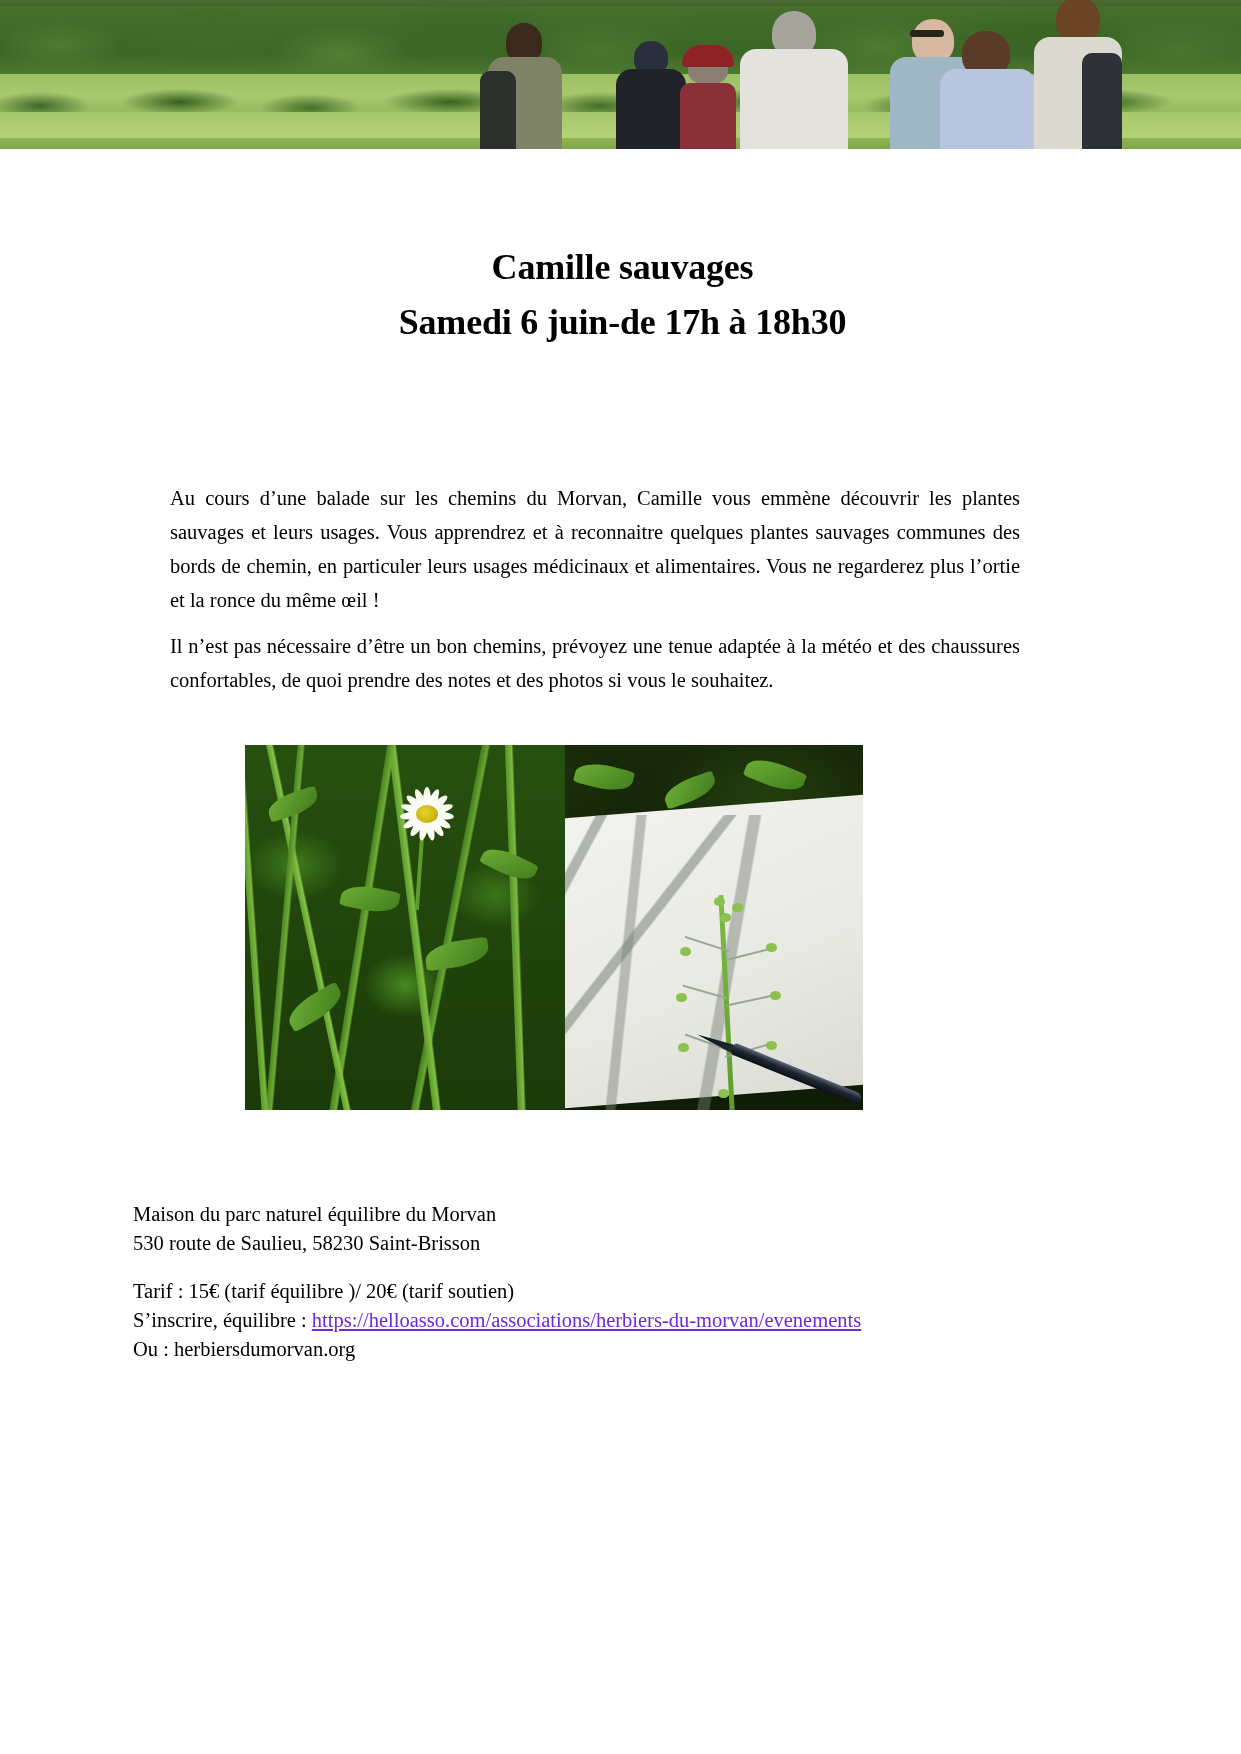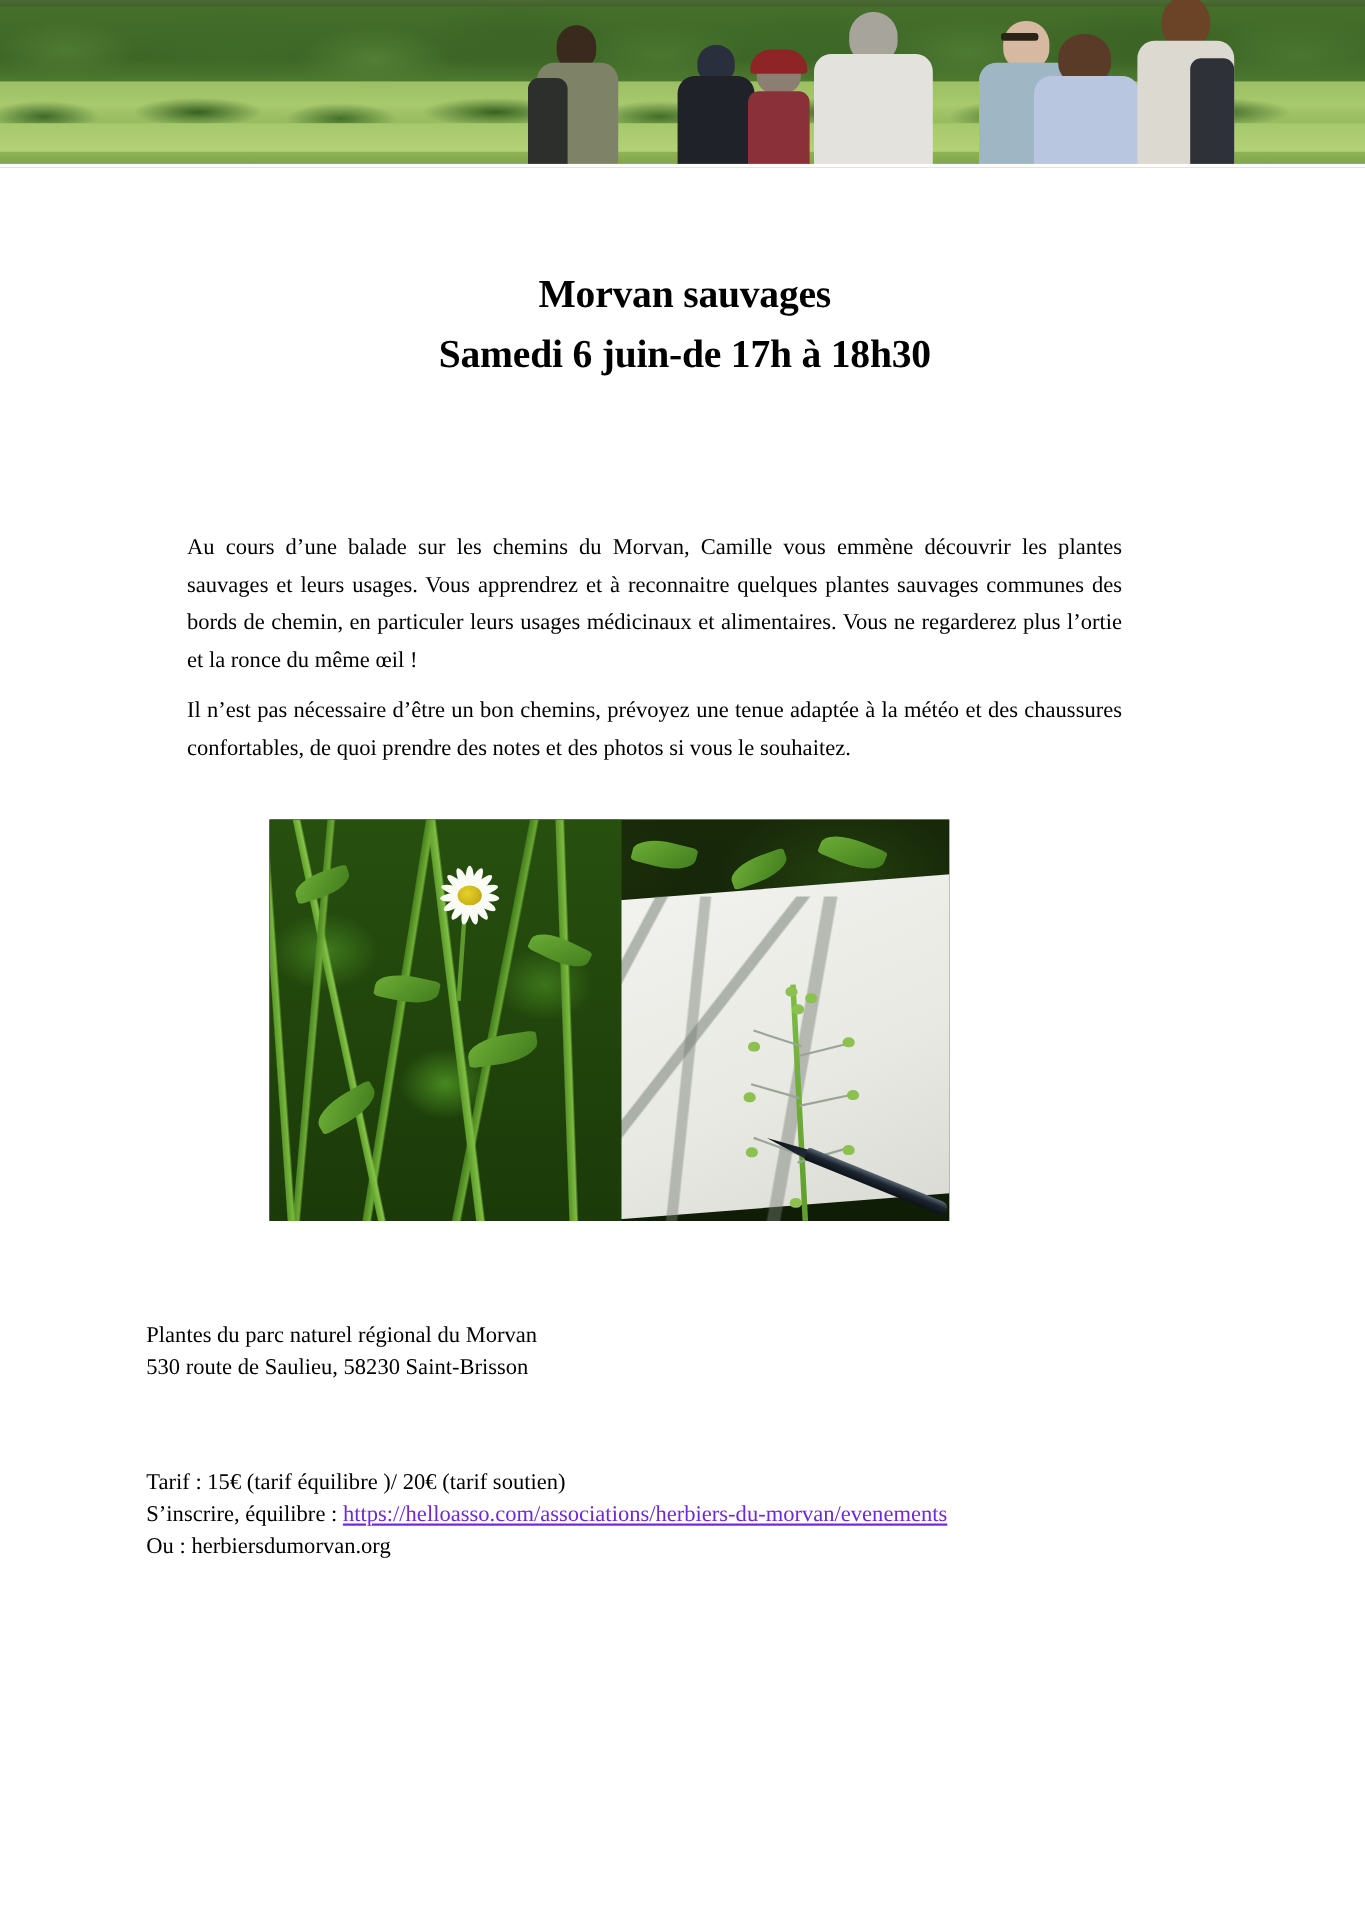--- a/index.html
+++ b/index.html
@@ -266,21 +266,21 @@
   
   .footer {
     position: absolute;
     left: 133px;
     width: 900px;
     font-size: 20.5px;
     line-height: 29px;
     color: #000;
   }
   .footer.addr { top: 1200px; }
-  .footer.tarif { top: 1334px; }
+  .footer.tarif { top: 1277px; }
   .footer .line { white-space: nowrap; }
   a.ext-link {
     color: #6d28d9;
     text-decoration: underline;
   }
 </style>
 </head>
 <body>
 
 <div class="hero" role="img">
@@ -328,21 +328,21 @@
   <div class="walker" style="left:1030px;width:96px;height:145px;">
     <div class="head" style="left:26px;bottom:106px;width:44px;height:46px;background:#6b4428;"></div>
     <div class="body" style="left:4px;bottom:0;width:88px;height:112px;background:#dcd9d1;"></div>
     <div class="pack" style="left:52px;bottom:0;width:40px;height:96px;background:#2e3137;"></div>
   </div>
 
   <div class="hero-bottom-edge"></div>
 </div>
 
 <div class="title-block">
-  <div class="title-line">Morvan sauvages</div>
+  <div class="title-line">Camille sauvages</div>
   <div class="title-line">Samedi 6 juin-de 17h à 18h30</div>
 </div>
 
 <p class="para p1">Au cours d’une balade sur les chemins du Morvan, Camille vous emmène découvrir les plantes sauvages et leurs usages. Vous apprendrez et à reconnaitre quelques plantes sauvages communes des bords de chemin, en particuler leurs usages médicinaux et alimentaires. Vous ne regarderez plus l’ortie et la ronce du même œil !</p>
 <p class="para p2">Il n’est pas nécessaire d’être un bon chemins, prévoyez une tenue adaptée à la météo et des chaussures confortables, de quoi prendre des notes et des photos si vous le souhaitez.</p>
 
 <div class="photo" role="img">
   <div class="ph-dark"></div>
   <div class="ph-page-2"></div>
   <div class="ph-page"></div>
@@ -400,21 +400,21 @@
     <div class="pod" style="left:48px;top:194px;"></div>
   </div>
 
   <div class="ph-pen">
     <div class="tip"></div>
     <div class="barrel"></div>
   </div>
 </div>
 
 <div class="footer addr">
-  <div class="line">Plantes du parc naturel régional du Morvan</div>
+  <div class="line">Maison du parc naturel équilibre du Morvan</div>
   <div class="line">530 route de Saulieu, 58230 Saint-Brisson</div>
 </div>
 
 <div class="footer tarif">
   <div class="line">Tarif : 15€ (tarif équilibre )/ 20€ (tarif soutien)</div>
   <div class="line"><span>S’inscrire, équilibre : </span><a class="ext-link" href="#" title="https://helloasso.com/associations/herbiers-du-morvan/evenements">https://helloasso.com/associations/herbiers-du-morvan/evenements</a></div>
   <div class="line">Ou : herbiersdumorvan.org</div>
 </div>
 
 </body></html>

